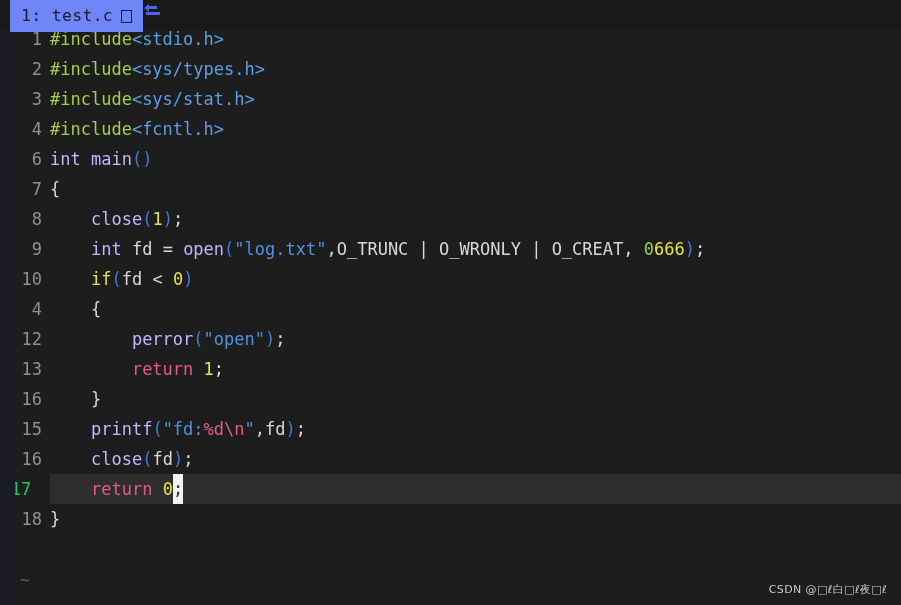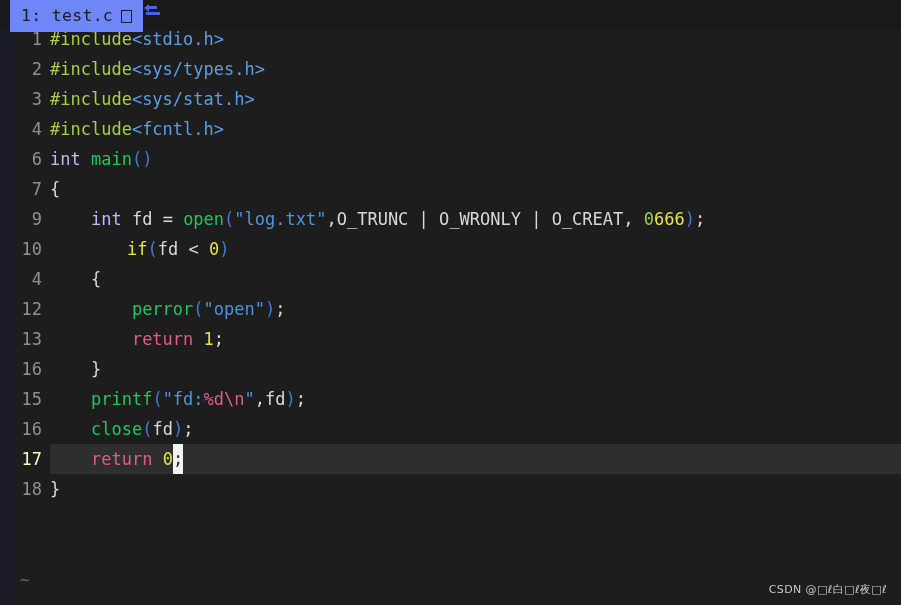--- a/index.html
+++ b/index.html
@@ -126,42 +126,43 @@
     width: 50px;
     text-align: right;
     padding-right: 8px;
     box-sizing: border-box;
     color: #8f9190;
     font-size: 17px;
     position: relative;
     z-index: 2;
   }
   .code-line.current .lineno {
-    color: #fef9c3;
+    color: #22c55e;
     background: #1d1d1d;
+    text-align: center;
   }
   .code-text {
     display: inline;
     position: relative;
     z-index: 2;
   }
 
   
   .tk-pre      { color: #a6cf4a; }          
   .tk-header   { color: #5b9fe6; }          
   .tk-type     { color: #c4b5fd; }          
-  .tk-func     { color: #22c55e; }          
+  .tk-func     { color: #c4b5fd; }          
   .tk-punct    { color: #3f7ad1; }          
   .tk-ident    { color: #d8d8d8; }
   .tk-num      { color: #e5e34b; }
   .tk-numoct   { color: #9ad14b; }
   .tk-str      { color: #4f93dd; }
   .tk-esc      { color: #e05c8a; }
   .tk-kw       { color: #e8568f; }          
-  .tk-cond     { color: #e5e34b; margin-left: 36px; }          
+  .tk-cond     { color: #e5e34b; }          
   .tk-brace    { color: #d8d8d8; }
   .tk-op       { color: #d8d8d8; }
   .tk-semi     { color: #d8d8d8; }
 
   .cursor {
     display: inline-block;
     background: #f2f2f2;
     color: #2e2e2e;
   }
 
@@ -209,20 +210,21 @@
   </div>
 
   <div class="editor">
     <div id="code-lines">
         <div class="code-line"><span class="lineno">1</span><span class="code-text"><span class="tk-pre">#include</span><span class="tk-header">&lt;stdio.h&gt;</span></span></div>
         <div class="code-line"><span class="lineno">2</span><span class="code-text"><span class="tk-pre">#include</span><span class="tk-header">&lt;sys/types.h&gt;</span></span></div>
         <div class="code-line"><span class="lineno">3</span><span class="code-text"><span class="tk-pre">#include</span><span class="tk-header">&lt;sys/stat.h&gt;</span></span></div>
         <div class="code-line"><span class="lineno">4</span><span class="code-text"><span class="tk-pre">#include</span><span class="tk-header">&lt;fcntl.h&gt;</span></span></div>
         <div class="code-line"><span class="lineno">6</span><span class="code-text"><span class="tk-type">int</span><span class="tk-ident"> </span><span class="tk-func">main</span><span class="tk-punct">()</span></span></div>
         <div class="code-line"><span class="lineno">7</span><span class="code-text"><span class="tk-brace">{</span></span></div>
+        <div class="code-line"><span class="lineno">8</span><span class="code-text"><span class="tk-ident">    </span><span class="tk-func">close</span><span class="tk-punct">(</span><span class="tk-num">1</span><span class="tk-punct">)</span><span class="tk-semi">;</span></span></div>
         <div class="code-line"><span class="lineno">9</span><span class="code-text"><span class="tk-ident">    </span><span class="tk-type">int</span><span class="tk-ident"> fd </span><span class="tk-op">=</span><span class="tk-ident"> </span><span class="tk-func">open</span><span class="tk-punct">(</span><span class="tk-str">"log.txt"</span><span class="tk-ident">,</span><span class="tk-ident">O_TRUNC | O_WRONLY | O_CREAT, </span><span class="tk-numoct">0</span><span class="tk-num">666</span><span class="tk-punct">)</span><span class="tk-semi">;</span></span></div>
         <div class="code-line"><span class="lineno">10</span><span class="code-text"><span class="tk-ident">    </span><span class="tk-cond">if</span><span class="tk-punct">(</span><span class="tk-ident">fd </span><span class="tk-op">&lt;</span><span class="tk-ident"> </span><span class="tk-num">0</span><span class="tk-punct">)</span></span></div>
         <div class="code-line"><span class="lineno">4</span><span class="code-text"><span class="tk-brace">    {</span></span></div>
         <div class="code-line"><span class="lineno">12</span><span class="code-text"><span class="tk-ident">        </span><span class="tk-func">perror</span><span class="tk-punct">(</span><span class="tk-str">"open"</span><span class="tk-punct">)</span><span class="tk-semi">;</span></span></div>
         <div class="code-line"><span class="lineno">13</span><span class="code-text"><span class="tk-ident">        </span><span class="tk-kw">return</span><span class="tk-ident"> </span><span class="tk-num">1</span><span class="tk-semi">;</span></span></div>
         <div class="code-line"><span class="lineno">16</span><span class="code-text"><span class="tk-brace">    }</span></span></div>
         <div class="code-line"><span class="lineno">15</span><span class="code-text"><span class="tk-ident">    </span><span class="tk-func">printf</span><span class="tk-punct">(</span><span class="tk-str">"fd:</span><span class="tk-esc">%d</span><span class="tk-esc">\n</span><span class="tk-str">"</span><span class="tk-ident">,fd</span><span class="tk-punct">)</span><span class="tk-semi">;</span></span></div>
         <div class="code-line"><span class="lineno">16</span><span class="code-text"><span class="tk-ident">    </span><span class="tk-func">close</span><span class="tk-punct">(</span><span class="tk-ident">fd</span><span class="tk-punct">)</span><span class="tk-semi">;</span></span></div>
         <div class="code-line current"><span class="lineno">17</span><span class="code-text"><span class="tk-ident">    </span><span class="tk-kw">return</span><span class="tk-ident"> </span><span class="tk-num">0</span><span class="tk-semi cursor">;</span></span></div>
         <div class="code-line"><span class="lineno">18</span><span class="code-text"><span class="tk-brace">}</span></span></div>

